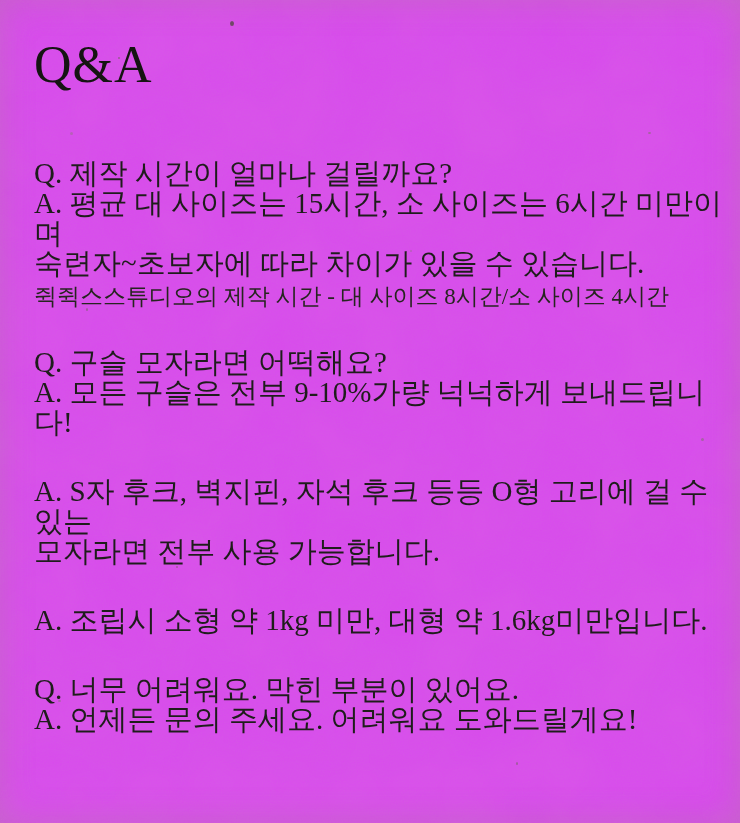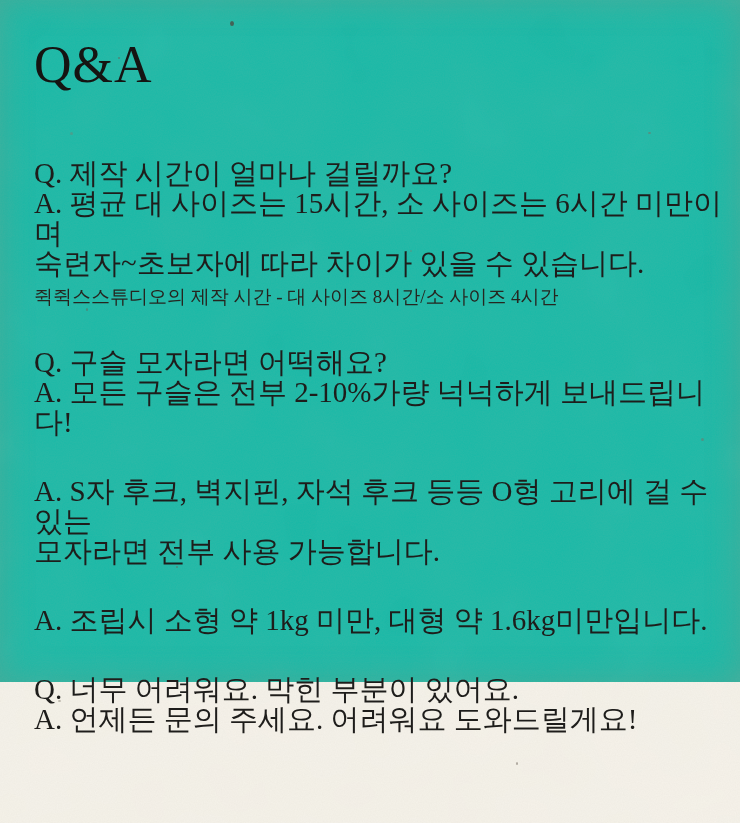--- a/index.html
+++ b/index.html
@@ -10,22 +10,22 @@
     width: 740px;
     height: 823px;
     overflow: hidden;
     background: #f6f3eb;
     font-family: "Liberation Serif", "DejaVu Serif", serif;
     color: #1e1d1b;
   }
   .page {
     position: relative;
     width: 740px;
-    height: 682px;
-    background: #14b8a6;
+    height: 823px;
+    background: #d946ef;
     box-shadow: inset 0 0 34px rgba(150, 140, 118, 0.30);
   }
   .texture {
     position: absolute;
     inset: 0;
     pointer-events: none;
   }
   .speck {
     position: absolute;
     border-radius: 50%;
@@ -50,21 +50,21 @@
   }
   .q-line, .a-line {
     margin: 0;
     font-size: 29px;
     line-height: 30px;
     white-space: pre-line;
     color: #1e1d1b;
   }
   .note-line {
     margin: 8px 0 0 0;
-    font-size: 19px;
+    font-size: 23px;
     line-height: 22px;
     white-space: pre-line;
     color: #26251f;
   }
 </style>
 </head>
 <body style="background: rgb(246, 243, 235); color: rgb(30, 29, 27);">
 
 <div class="page">
 
@@ -104,21 +104,21 @@
 
     <section class="qa-block">
       <p class="q-line">Q. 제작 시간이 얼마나 걸릴까요?</p>
       <p class="a-line">A. 평균 대 사이즈는 15시간, 소 사이즈는 6시간 미만이며
 숙련자~초보자에 따라 차이가 있을 수 있습니다.</p>
       <p class="note-line">쥑쥑스스튜디오의 제작 시간 - 대 사이즈 8시간/소 사이즈 4시간</p>
     </section>
 
     <section class="qa-block">
       <p class="q-line">Q. 구슬 모자라면 어떡해요?</p>
-      <p class="a-line">A. 모든 구슬은 전부 2-10%가량 넉넉하게 보내드립니다!</p>
+      <p class="a-line">A. 모든 구슬은 전부 9-10%가량 넉넉하게 보내드립니다!</p>
     </section>
 
     <section class="qa-block">
       <p class="a-line">A. S자 후크, 벽지핀, 자석 후크 등등 O형 고리에 걸 수 있는
 모자라면 전부 사용 가능합니다.</p>
     </section>
 
     <section class="qa-block">
       <p class="a-line">A. 조립시 소형 약 1kg 미만, 대형 약 1.6kg미만입니다.</p>
     </section>

